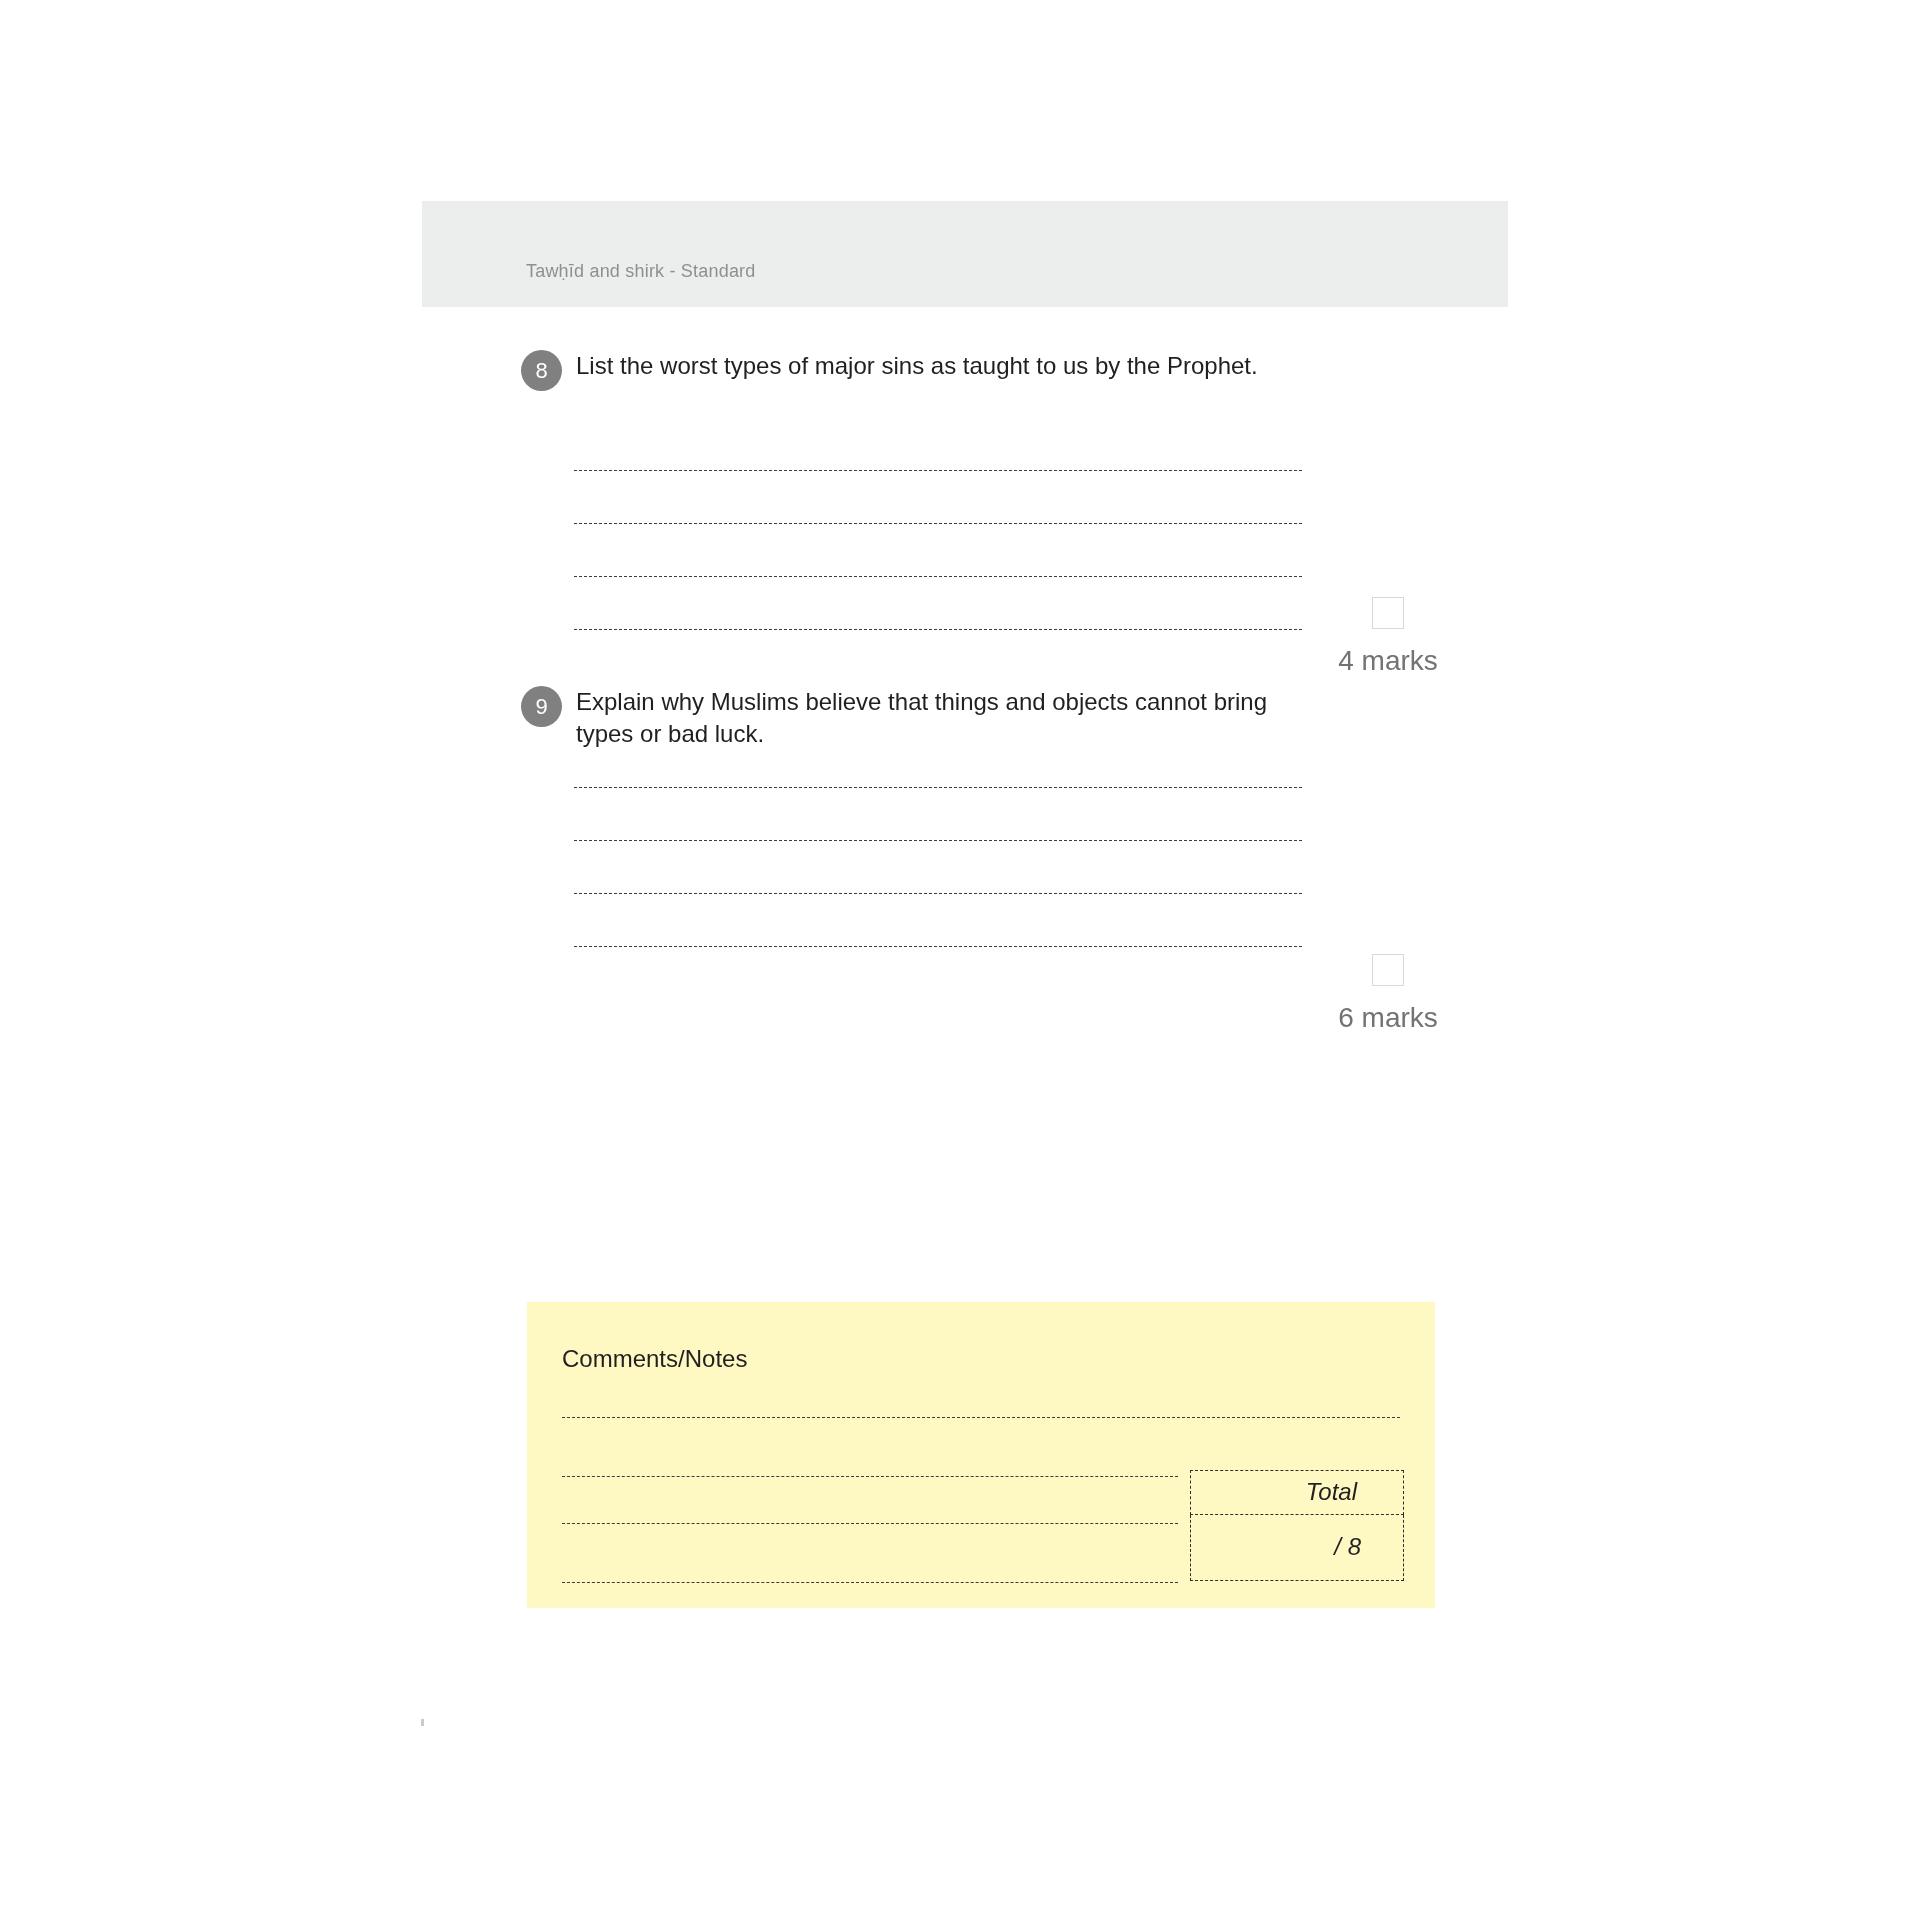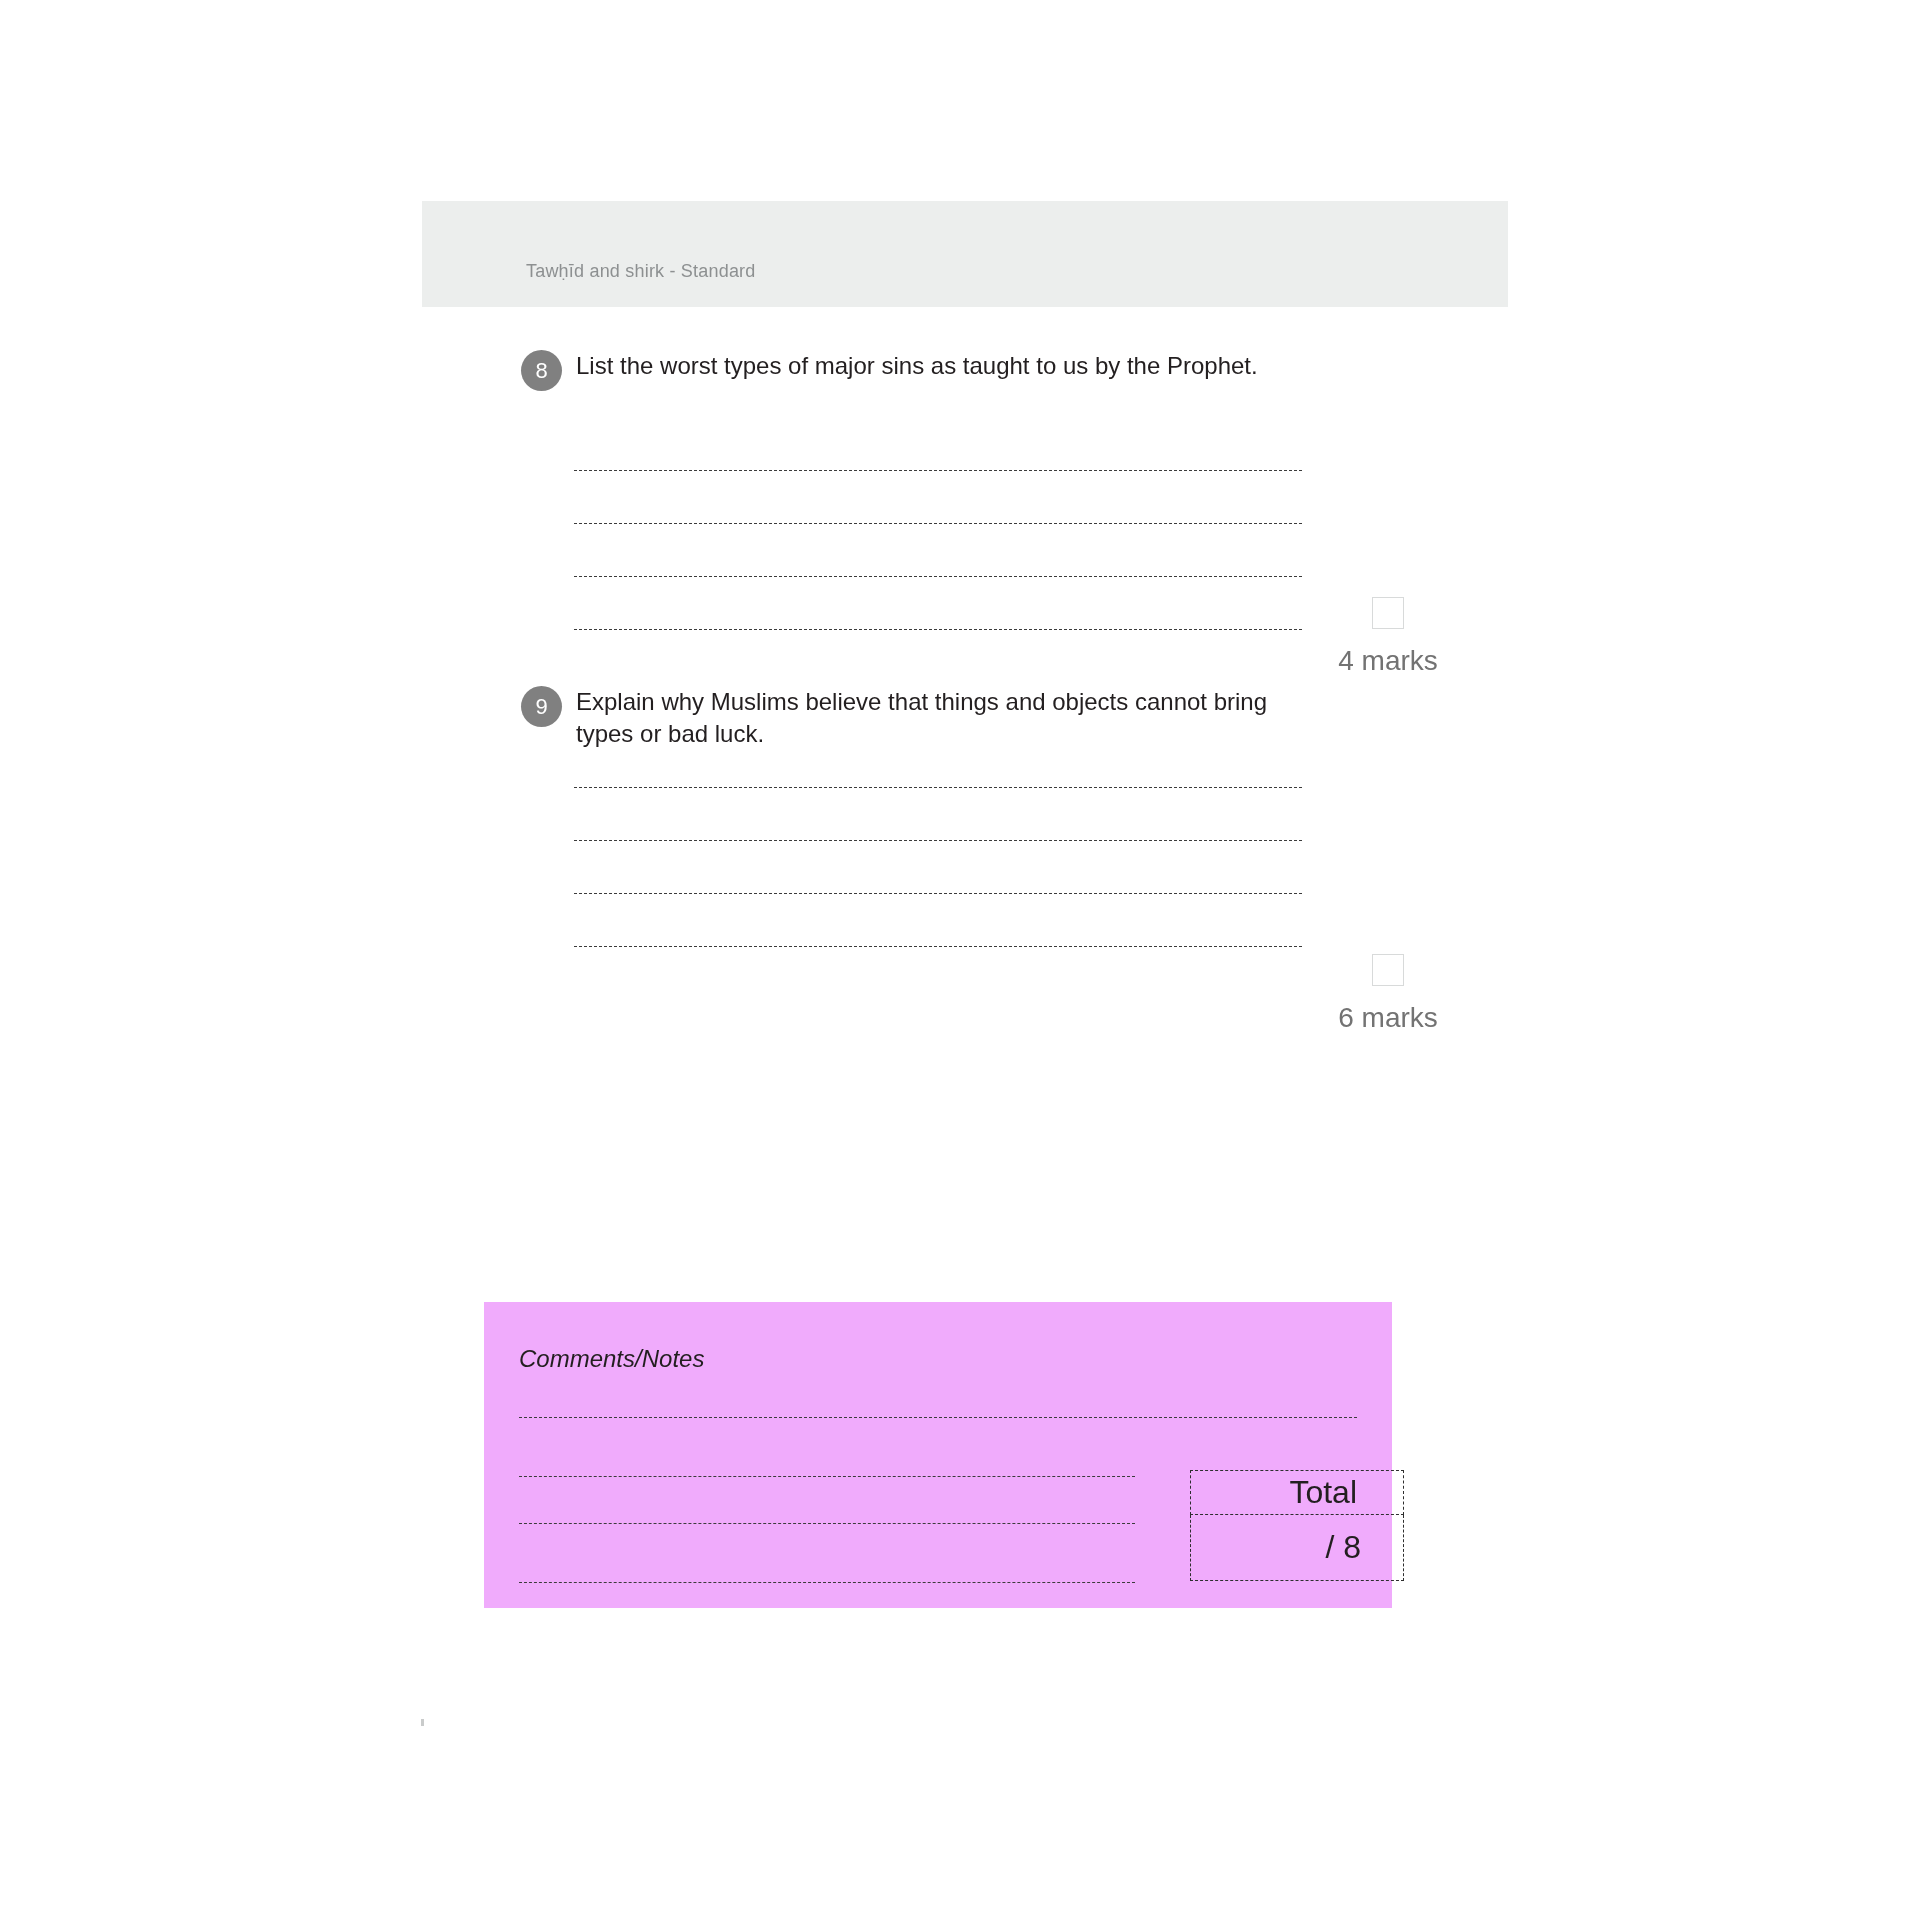--- a/index.html
+++ b/index.html
@@ -95,26 +95,25 @@
   .mark-label {
     margin-top: 16.4px;
     font-size: 28px;
     color: #737373;
     white-space: nowrap;
   }
 
   
   .comments-panel {
     position: absolute;
-    left: 484px;
+    left: 527px;
     top: 1302px;
     width: 908px;
     height: 306px;
-    background: #f0abfc;
-    font-style: italic;
+    background: #fef9c3;
   }
   .comments-title {
     position: absolute;
     left: 35px;
     top: 43px;
     font-size: 24px;
     color: #231f20;
     white-space: nowrap;
   }
   .comment-line {
@@ -130,22 +129,23 @@
     top: 1470px;
     width: 214px;
     box-sizing: border-box;
   }
   .total-head,
   .total-value {
     border: 1.9px dashed #2e2e2e;
     box-sizing: border-box;
     text-align: right;
     color: #231f20;
-    font-size: 32px;
+    font-size: 24px;
     padding-right: 46px;
+    font-style: italic;
   }
   .total-head {
     height: 45px;
     line-height: 42px;
   }
   .total-value {
     height: 66px;
     line-height: 64px;
     border-top: none;
     padding-right: 42px;

